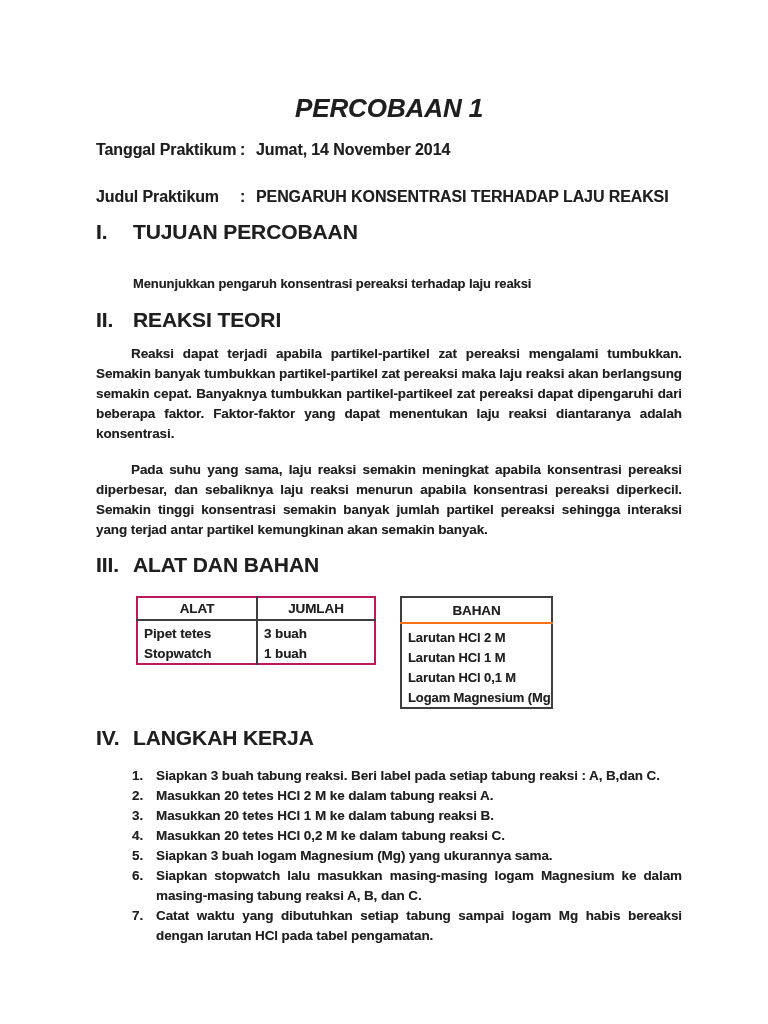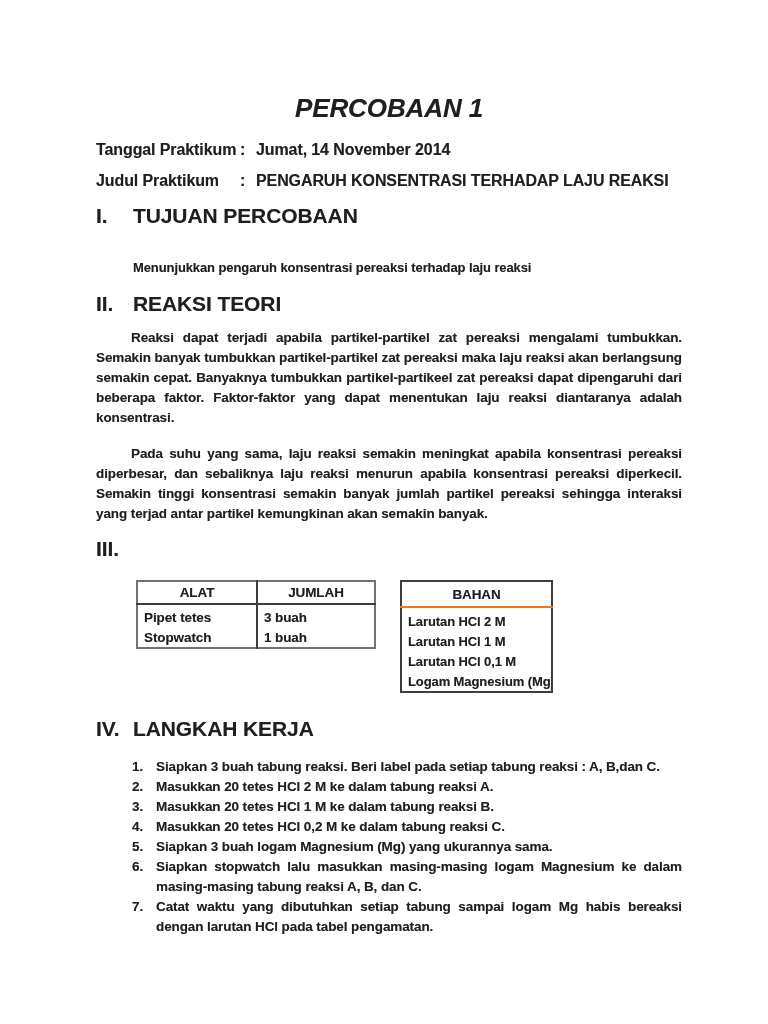--- a/index.html
+++ b/index.html
@@ -18,43 +18,43 @@
   }
   .doc-title {
     text-align:center;
     font-size:26px;
     line-height:28px;
     font-style:italic;
     font-weight:bold;
   }
   .meta { margin-top:18px; }
   .meta-row { display:flex; font-size:16px; line-height:20px; }
-  .meta-row + .meta-row { margin-top:11px; }
+  .meta-row + .meta-row { margin-top:27px; }
   .meta-label { width:144px; flex:none; }
   .meta-sep { width:16px; flex:none; }
   .section-heading { display:flex; font-size:21px; line-height:24px; }
   .sec-num { width:37px; flex:none; }
   .h1 { margin-top:13px; }
   .h2 { margin-top:14px; }
   .h3 { margin-top:13px; }
-  .h4 { margin-top:24px; }
+  .h4 { margin-top:17px; }
   .tujuan-body { margin-top:30px; margin-left:37px; font-size:13px; line-height:20px; }
   .para {
     font-size:13.5px; line-height:20px;
     text-align:justify;
     text-indent:35px;
   }
   .para1 { margin-top:12px; }
   .para2 { margin-top:16px; }
   .tables-row { margin-top:19px; display:flex; align-items:flex-start; }
   table { border-collapse:collapse; table-layout:fixed; }
   .alat-table {
     margin-left:40px;
     width:240px;
-    border:2px solid #737373;
+    border:2px solid #be185d;
   }
   .alat-table th {
     border-bottom:2px solid #3e3e3e;
     height:21px; font-size:13.5px; text-align:center; padding:0;
   }
   .alat-table th:first-child, .alat-table td:first-child {
     border-right:2px solid #3e3e3e; width:118px;
   }
   .alat-table td {
     height:20px; font-size:13.5px; padding:0 0 0 6px;
@@ -108,20 +108,21 @@
 
   <div class="section-heading h2">
     <span class="sec-num">II.</span>
     <span>REAKSI TEORI</span>
   </div>
   <div class="para para1">Reaksi dapat terjadi apabila partikel-partikel zat pereaksi mengalami tumbukkan. Semakin banyak tumbukkan partikel-partikel zat pereaksi maka laju reaksi akan berlangsung semakin cepat. Banyaknya tumbukkan partikel-partikeel zat pereaksi dapat dipengaruhi dari beberapa faktor. Faktor-faktor yang dapat menentukan laju reaksi diantaranya adalah konsentrasi.</div>
   <div class="para para2">Pada suhu yang sama, laju reaksi semakin meningkat apabila konsentrasi pereaksi diperbesar, dan sebaliknya laju reaksi menurun apabila konsentrasi pereaksi diperkecil. Semakin tinggi konsentrasi semakin banyak jumlah partikel pereaksi sehingga interaksi yang terjad antar partikel kemungkinan akan semakin banyak.</div>
 
   <div class="section-heading h3">
     <span class="sec-num">III.</span>
+    <span>ALAT DAN BAHAN</span>
   </div>
 
   <div class="tables-row">
     <table class="alat-table">
       <thead>
         <tr>
           <th>ALAT</th>
           <th>JUMLAH</th>
         </tr>
       </thead>

